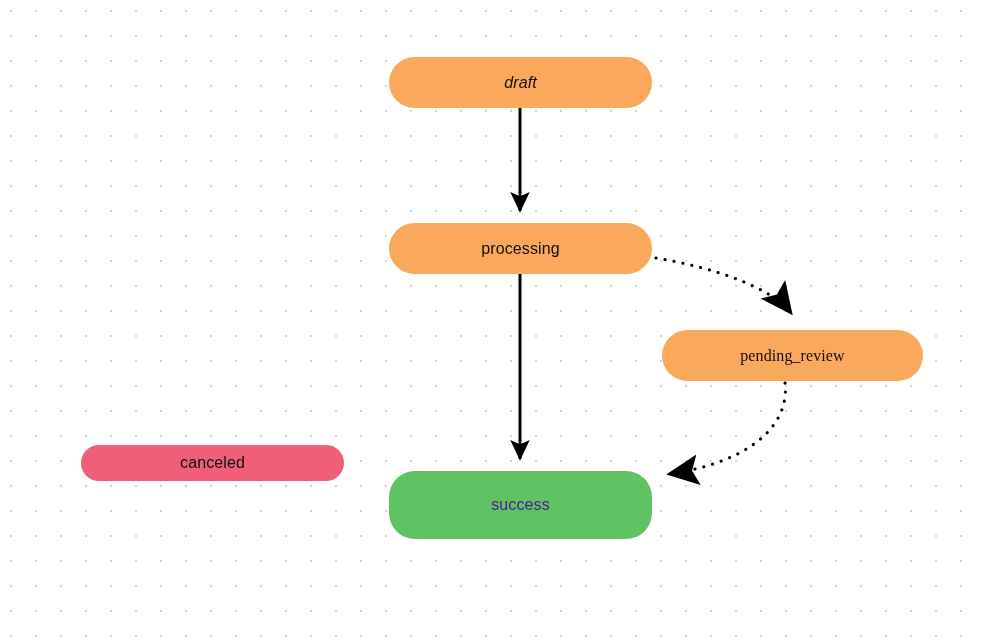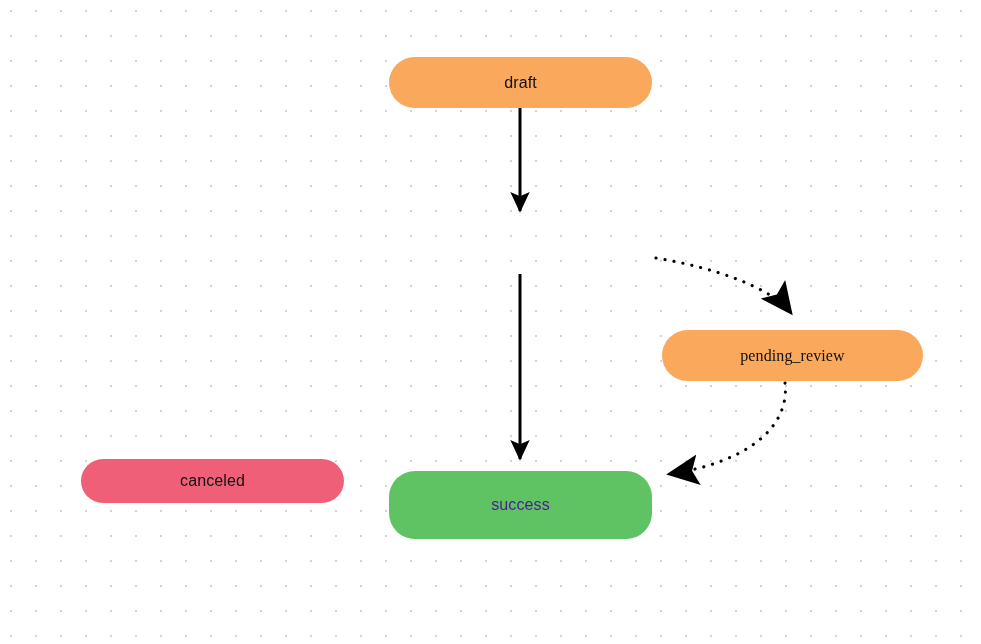--- a/index.html
+++ b/index.html
@@ -66,30 +66,33 @@
 
     <path id="edge-0" fill="none" stroke="#000000" stroke-width="3" marker-end="url(#arrowSolid)" d="M 520 108 L 520 211"></path>
 
     <path id="edge-1" fill="none" stroke="#000000" stroke-width="3" marker-end="url(#arrowSolid)" d="M 520 274 L 520 459"></path>
 
     <path id="edge-2" fill="none" stroke="#000000" stroke-width="3.1" stroke-linecap="round" stroke-dasharray="0.1 9" marker-end="url(#arrowDotted)" d="M 656 258 C 716 268, 772 288, 791 313"></path>
 
     <path id="edge-3" fill="none" stroke="#000000" stroke-width="3.1" stroke-linecap="round" stroke-dasharray="0.1 9" marker-end="url(#arrowDotted)" d="M 785 383 C 790 424, 752 462, 669 474"></path>
   </svg>
 
-  <div class="node" id="node-draft" style="left: 389px; top: 57px; width: 263px; height: 51px; background: rgb(250, 168, 92); color: rgb(17, 17, 17);">
+  <div class="node" id="node-draft" style="left: 389px; top: 57px; width: 263px; height: 51px; background: rgb(250, 168, 92); color: rgb(17, 17, 17); font-style: italic;">
     <span class="node-label">draft</span>
   </div>
 
+  <div class="node" id="node-processing" style="left: 389px; top: 223px; width: 263px; height: 51px; background: rgb(250, 168, 92); color: rgb(17, 17, 17);">
+    <span class="node-label">processing</span>
+  </div>
 
   <div class="node" id="node-pending_review" style="left: 662px; top: 330px; width: 261px; height: 51px; background: rgb(250, 168, 92); color: rgb(17, 17, 17); font-family: Liberation Serif, serif;">
     <span class="node-label">pending_review</span>
   </div>
 
-  <div class="node" id="node-canceled" style="left: 81px; top: 459px; width: 263px; height: 44px; background: rgb(239, 95, 119); color: rgb(17, 17, 17);">
+  <div class="node" id="node-canceled" style="left: 81px; top: 445px; width: 263px; height: 36px; background: rgb(239, 95, 119); color: rgb(17, 17, 17);">
     <span class="node-label">canceled</span>
   </div>
 
   <div class="node" id="node-success" style="left: 389px; top: 471px; width: 263px; height: 68px; background: rgb(95, 194, 99); color: #4c1d95;">
     <span class="node-label">success</span>
   </div>
 
 </div>
 
 </body></html>

